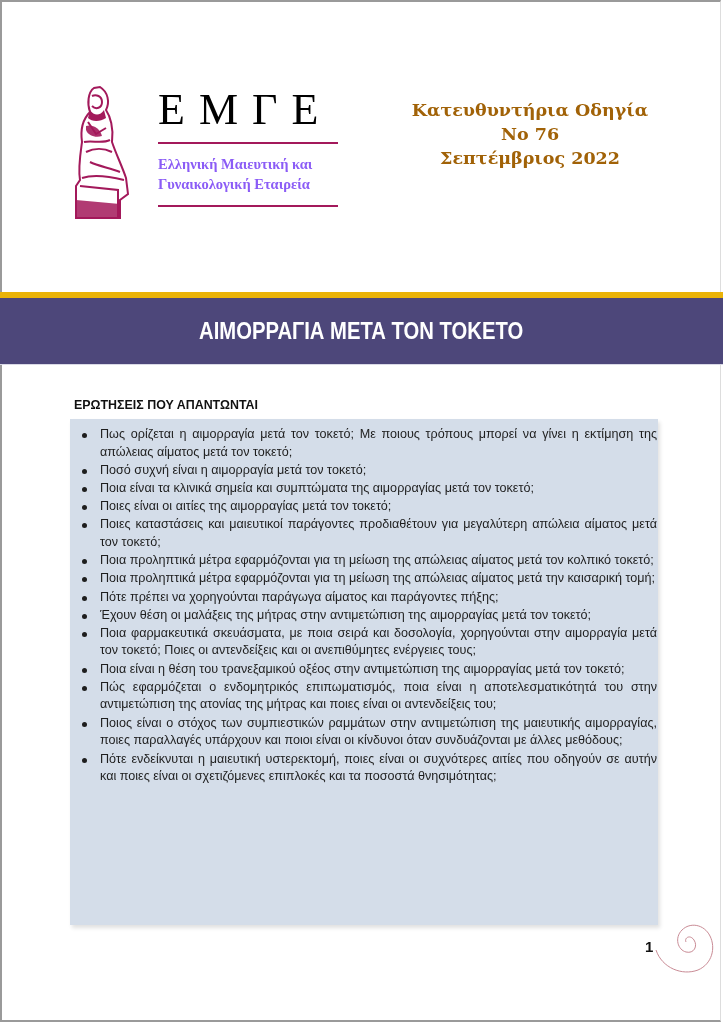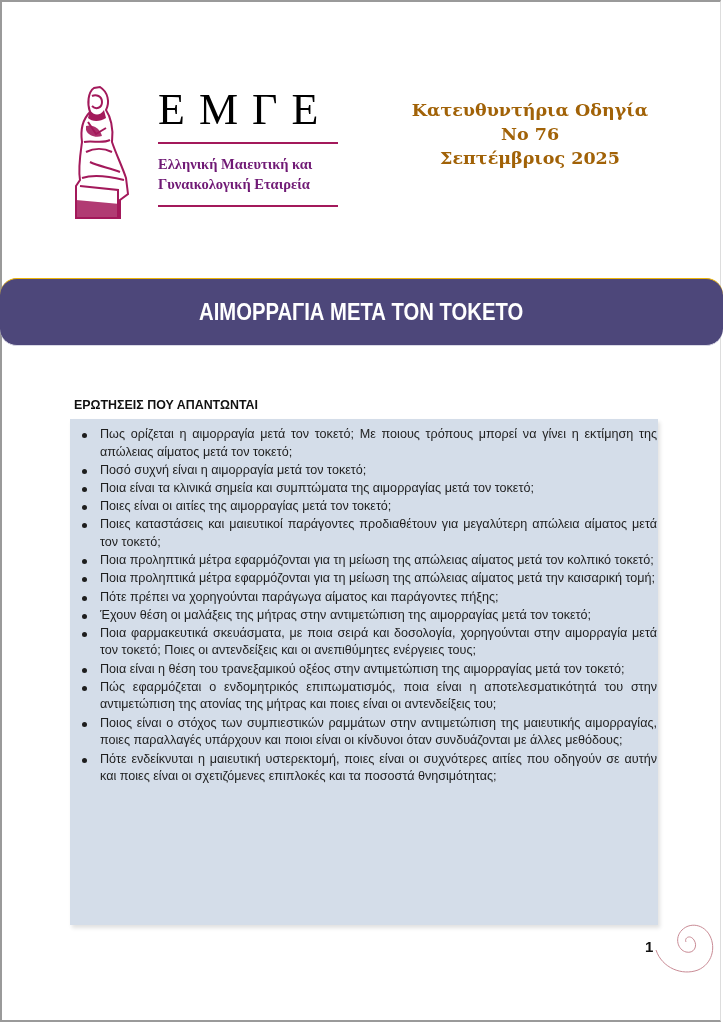--- a/index.html
+++ b/index.html
@@ -20,34 +20,34 @@
     position: absolute; left: 158px; top: 88px; width: 180px;
     font-family: "Liberation Serif", serif; font-size: 44px; color: #000000;
     letter-spacing: 14px; line-height: 44px;
   }
   .logo-rule { position: absolute; left: 158px; width: 180px; height: 0; border-top: 2px solid #a3195b; }
   .logo-rule.r1 { top: 142px; }
   .logo-rule.r2 { top: 205px; }
   .logo-sub {
     position: absolute; left: 158px; top: 154px; width: 200px;
     font-family: "Liberation Serif", serif; font-weight: bold;
-    font-size: 14.5px; line-height: 20px; color: #701a75;
+    font-size: 14.5px; line-height: 20px; color: #8b5cf6;
   }
   
   .guideline {
     position: absolute; left: 400px; top: 98px; width: 260px; text-align: center;
     font-family: "DejaVu Serif", serif; font-weight: bold; color: #a16207;
     font-size: 17.5px; line-height: 24px;
   }
   .guideline div { display: block; }
   
   .title-band {
-    position: absolute; left: 0; top: 278px; width: 723px; height: 66px;
-    background: #4d477a; border-top: 1px solid #eab308; border-bottom: 1px solid #d9d9e6;
-    display: flex; align-items: center; justify-content: center; border-radius: 17px;
+    position: absolute; left: 0; top: 292px; width: 723px; height: 66px;
+    background: #4d477a; border-top: 6px solid #eab308; border-bottom: 1px solid #d9d9e6;
+    display: flex; align-items: center; justify-content: center;
   }
   .title-band h1 {
     margin: 0; color: #ffffff; font-family: "Liberation Sans", sans-serif;
     font-weight: bold; font-size: 23px; letter-spacing: 0px;
     transform: scaleX(0.88);
   }
   
   .questions-heading {
     position: absolute; left: 74px; top: 397px;
     font-family: "Liberation Sans", sans-serif; font-weight: bold;
@@ -105,21 +105,21 @@
   <div class="logo-sub">
     <div>Ελληνική Μαιευτική και</div>
     <div>Γυναικολογική Εταιρεία</div>
   </div>
   <div class="logo-rule r2"></div>
 </div>
 
 <div class="guideline">
   <div>Κατευθυντήρια Οδηγία</div>
   <div>Νο 76</div>
-  <div>Σεπτέμβριος 2025</div>
+  <div>Σεπτέμβριος 2022</div>
 </div>
 
 <div class="title-band">
   <h1>ΑΙΜΟΡΡΑΓΙΑ ΜΕΤΑ ΤΟΝ ΤΟΚΕΤΟ</h1>
 </div>
 
 <div class="questions-heading">ΕΡΩΤΗΣΕΙΣ ΠΟΥ ΑΠΑΝΤΩΝΤΑΙ</div>
 <div class="questions-box">
   <ul>
     <li><span class="bullet"></span><span>Πως ορίζεται η αιμορραγία μετά τον τοκετό; Με ποιους τρόπους μπορεί να γίνει η εκτίμηση της απώλειας αίματος μετά τον τοκετό;</span></li>

